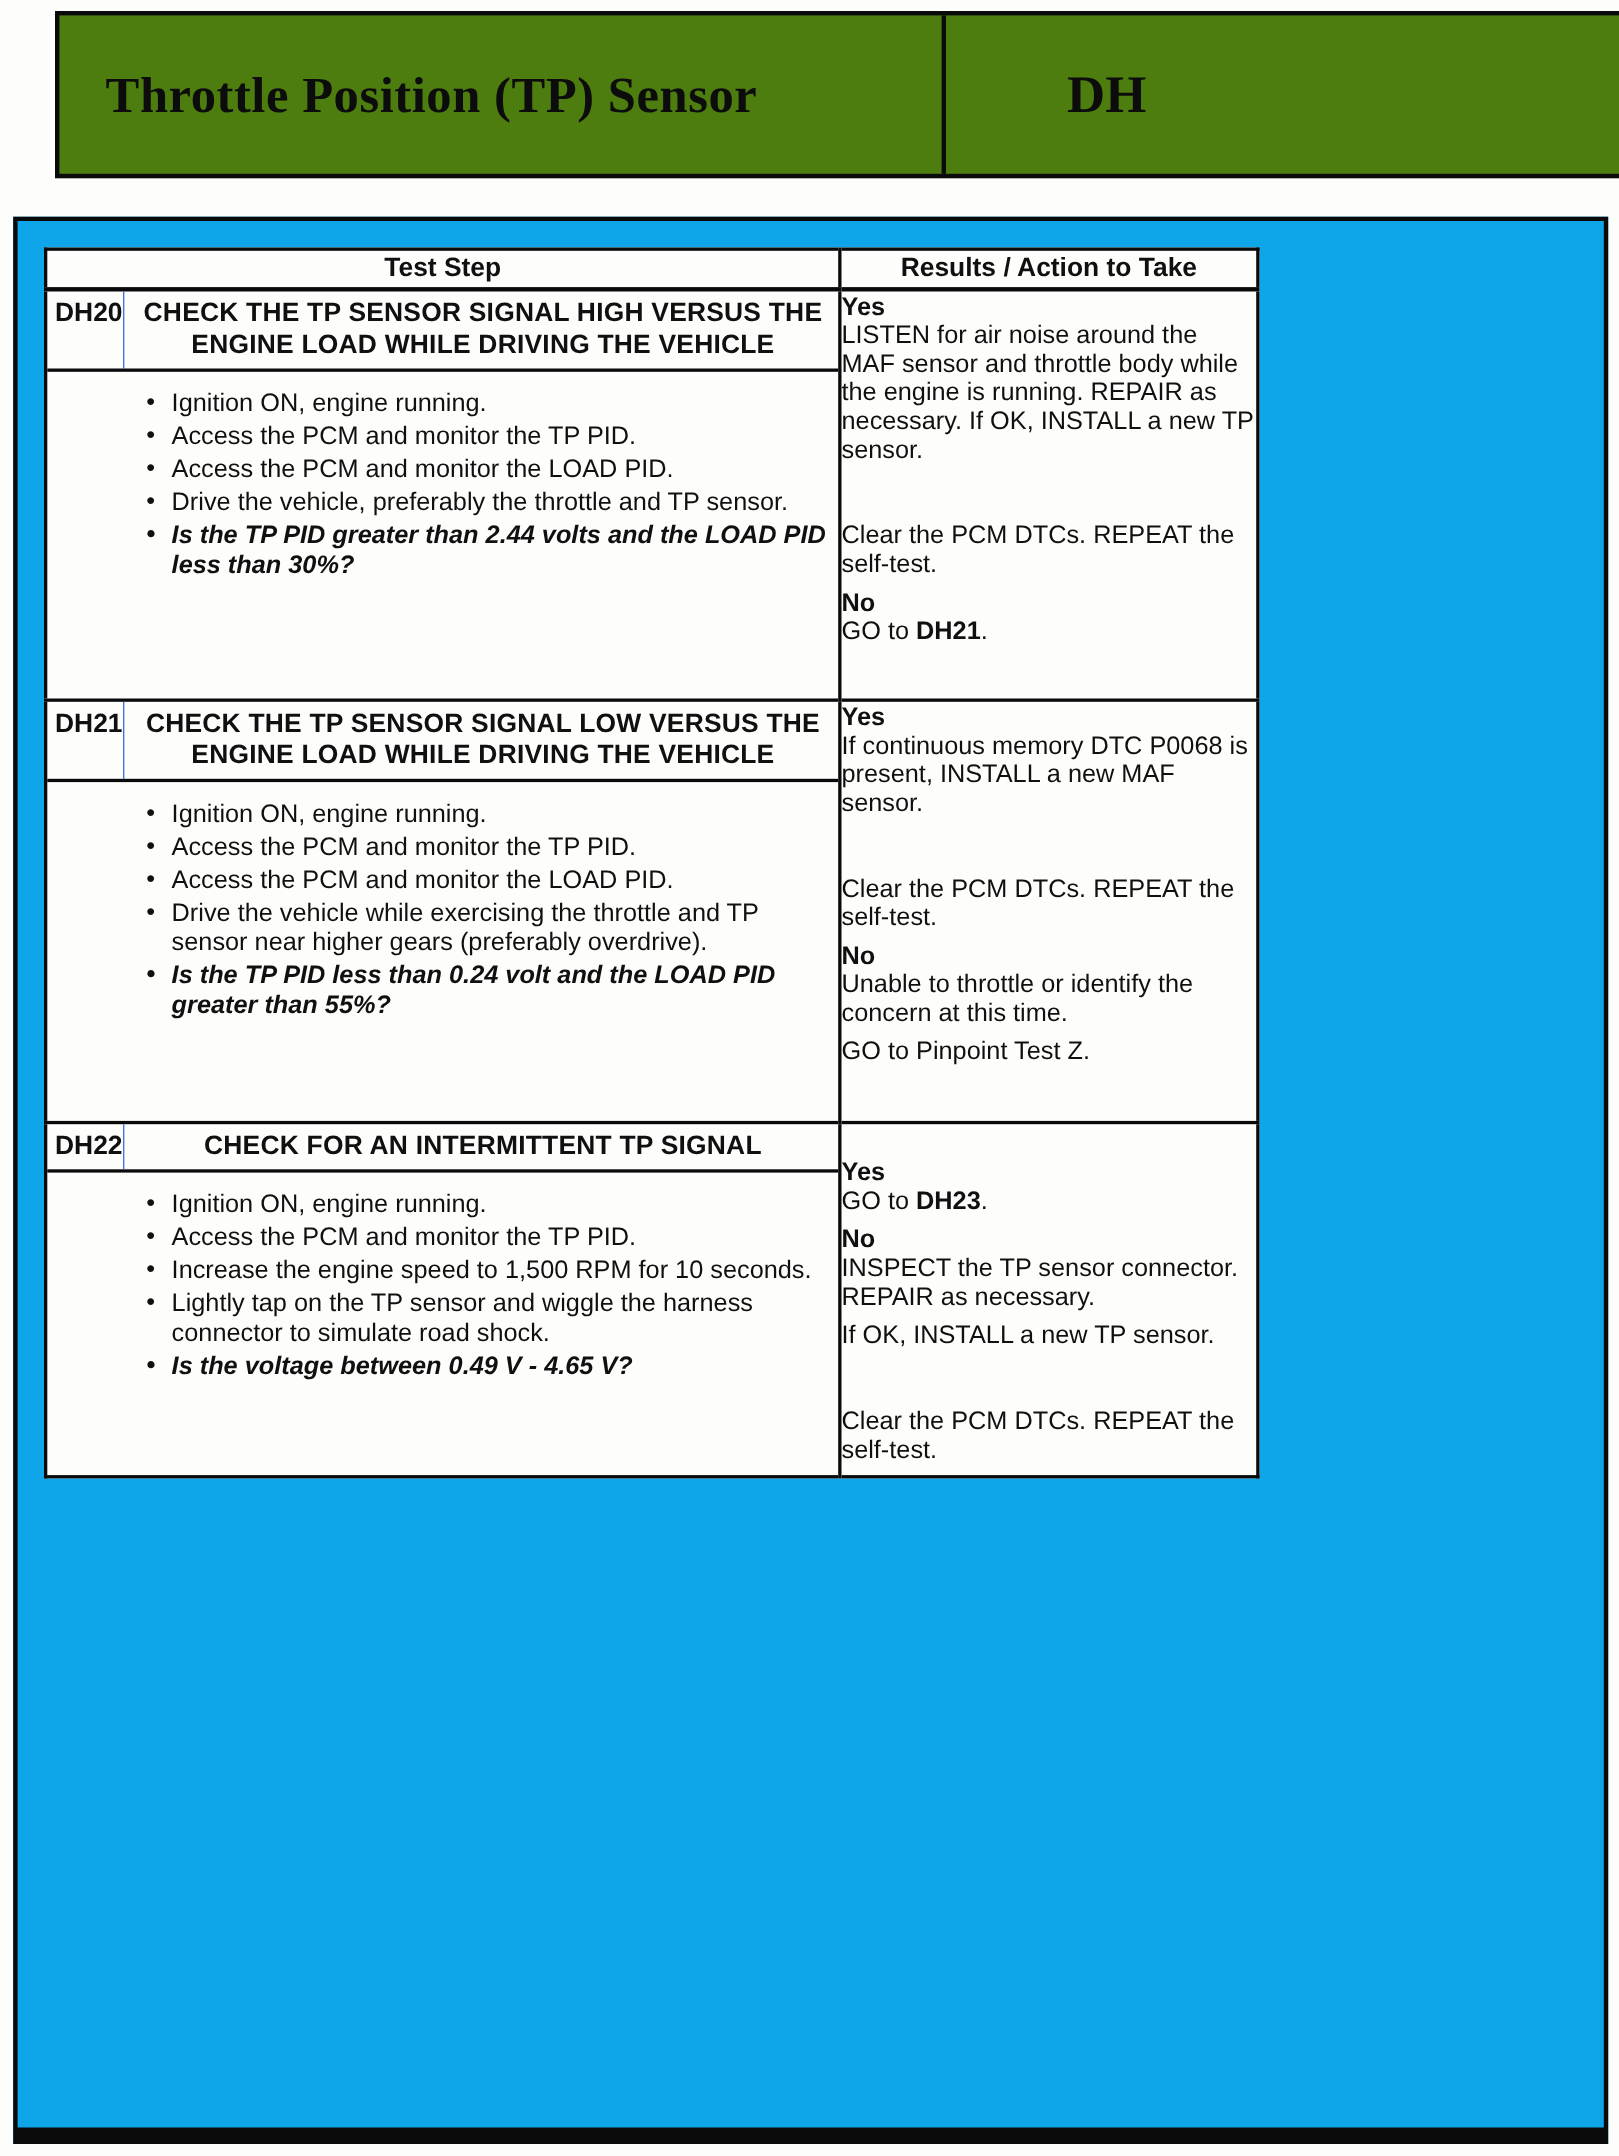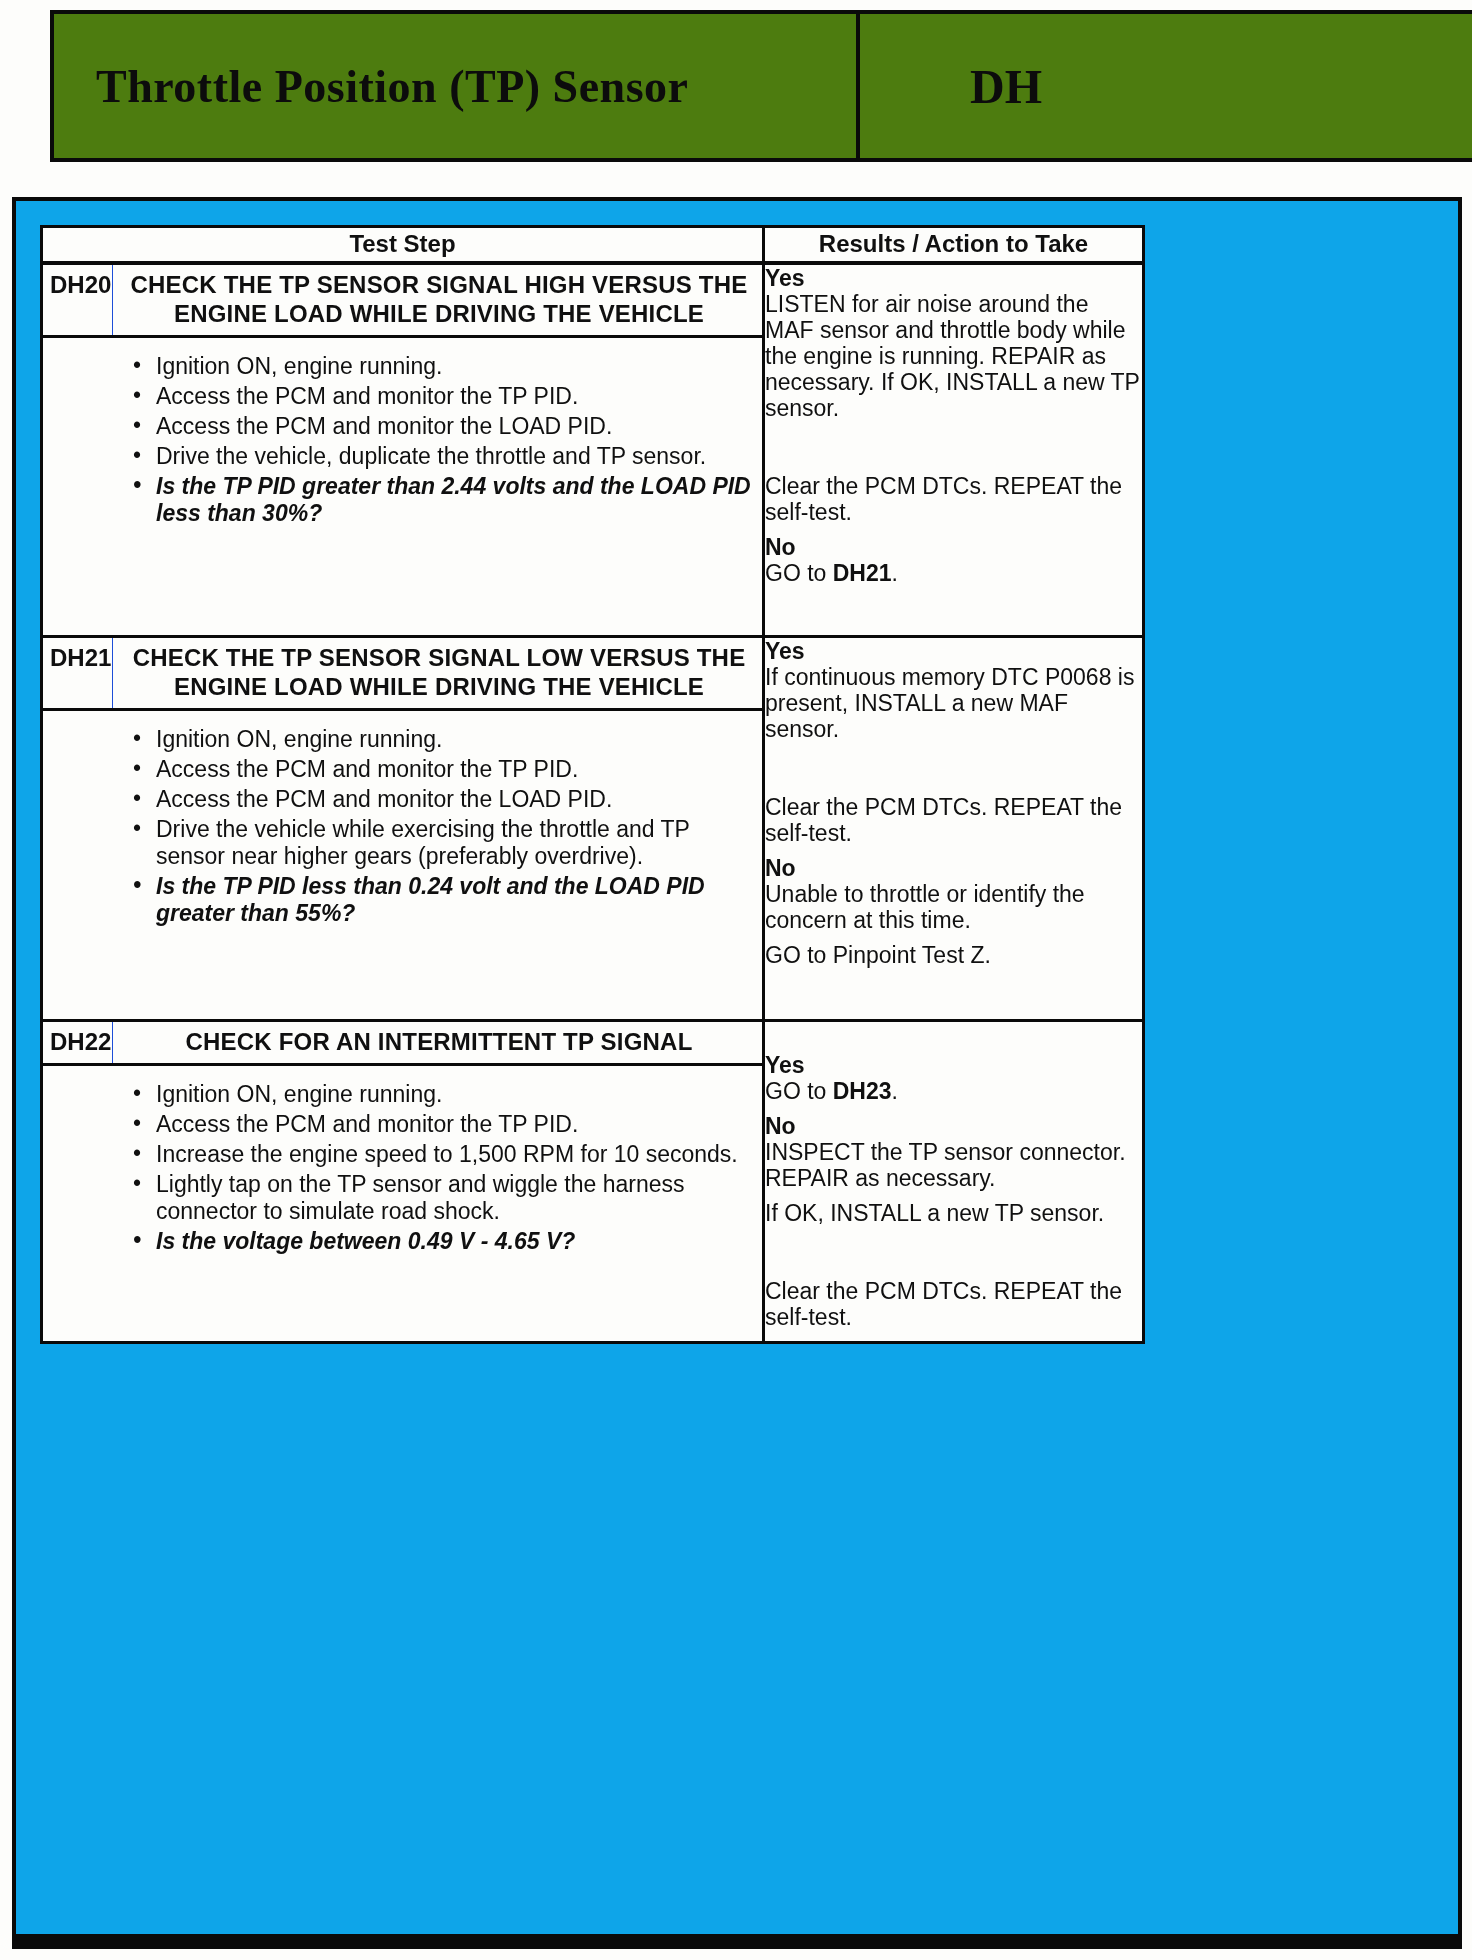--- a/index.html
+++ b/index.html
@@ -116,21 +116,21 @@
           <tr class="step-row step-dh20">
             <td class="step-left">
               <div class="step-header">
                 <div class="step-id">DH20</div>
                 <div class="step-title">CHECK THE TP SENSOR SIGNAL HIGH VERSUS THE ENGINE LOAD WHILE DRIVING THE VEHICLE</div>
               </div>
               <ul class="bullets">
                 <li>Ignition ON, engine running.</li>
                 <li>Access the PCM and monitor the TP PID.</li>
                 <li>Access the PCM and monitor the LOAD PID.</li>
-                <li>Drive the vehicle, duplicate the throttle and TP sensor.</li>
+                <li>Drive the vehicle, preferably the throttle and TP sensor.</li>
                 <li class="bold">Is the TP PID greater than 2.44 volts and the LOAD PID less than 30%?</li>
               </ul>
             </td>
             <td class="results-cell">
               <div class="res-block">
                 <div class="res-label">Yes</div>
                 <div class="res-text"><span>LISTEN for air noise around the MAF sensor and throttle body while the engine is running. REPAIR as necessary. If OK, INSTALL a new TP sensor.</span></div>
               </div>
               <div class="res-block gap">
                 <div class="res-text"><span>Clear the PCM DTCs. REPEAT the self-test.</span></div>

